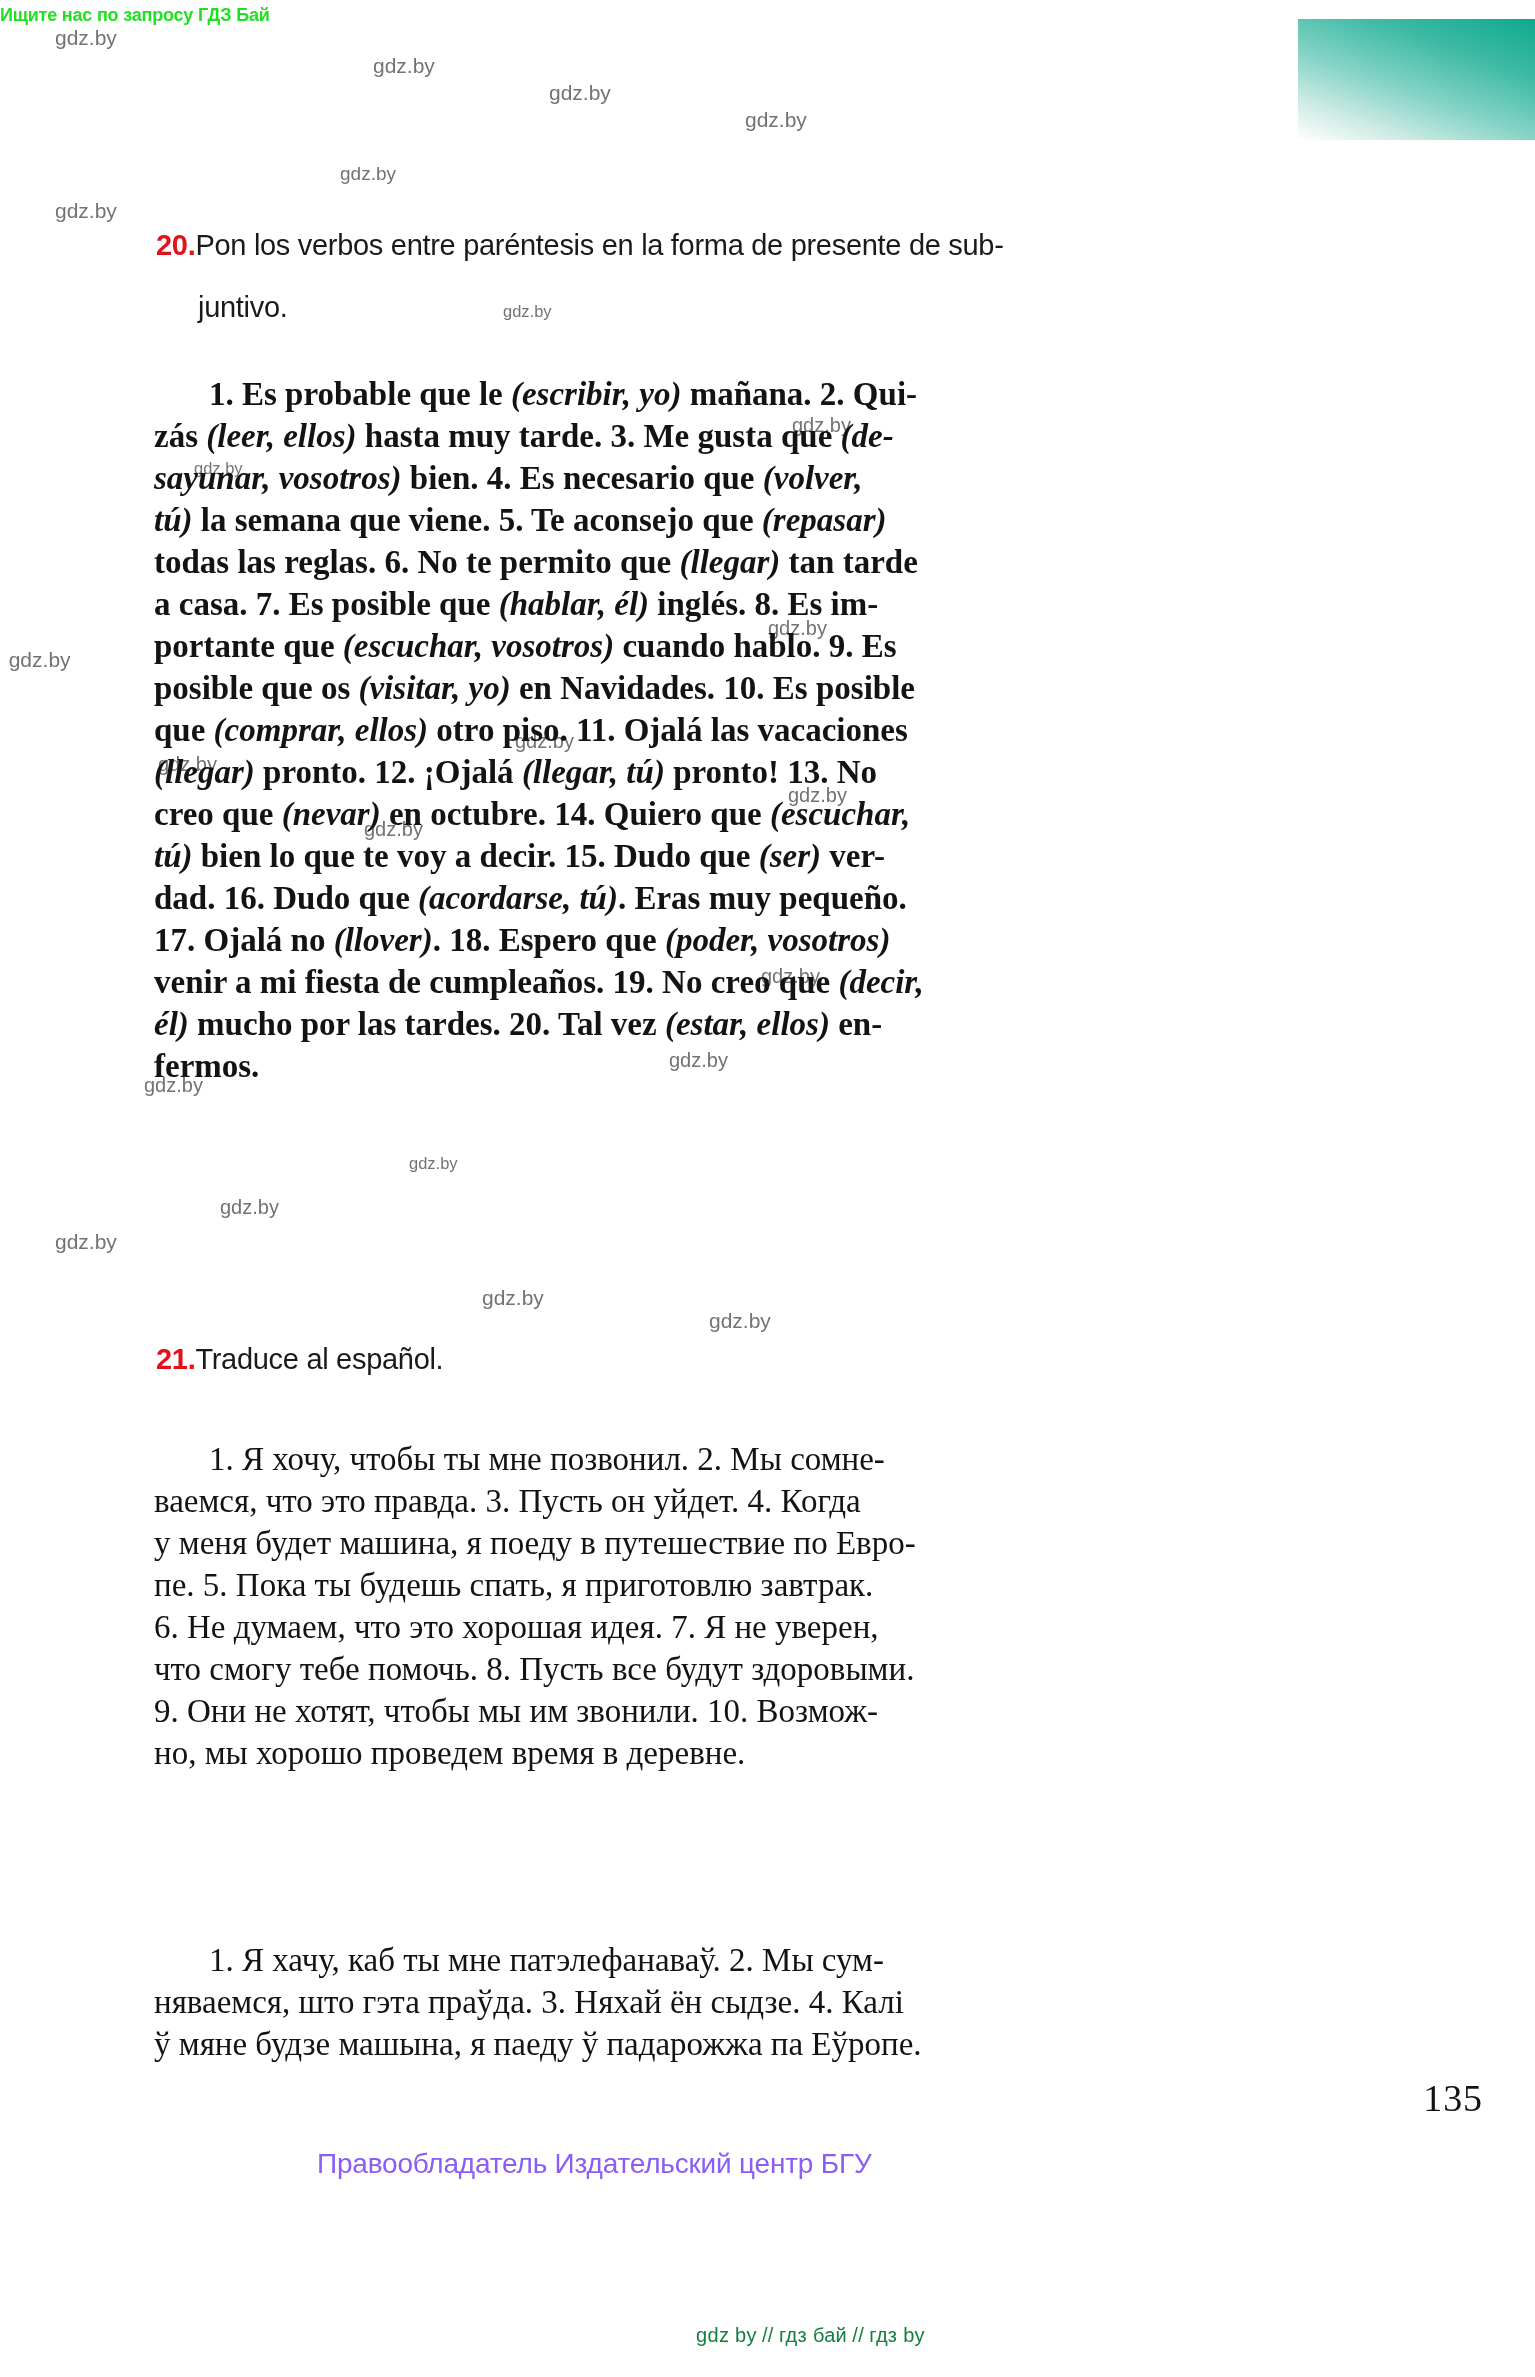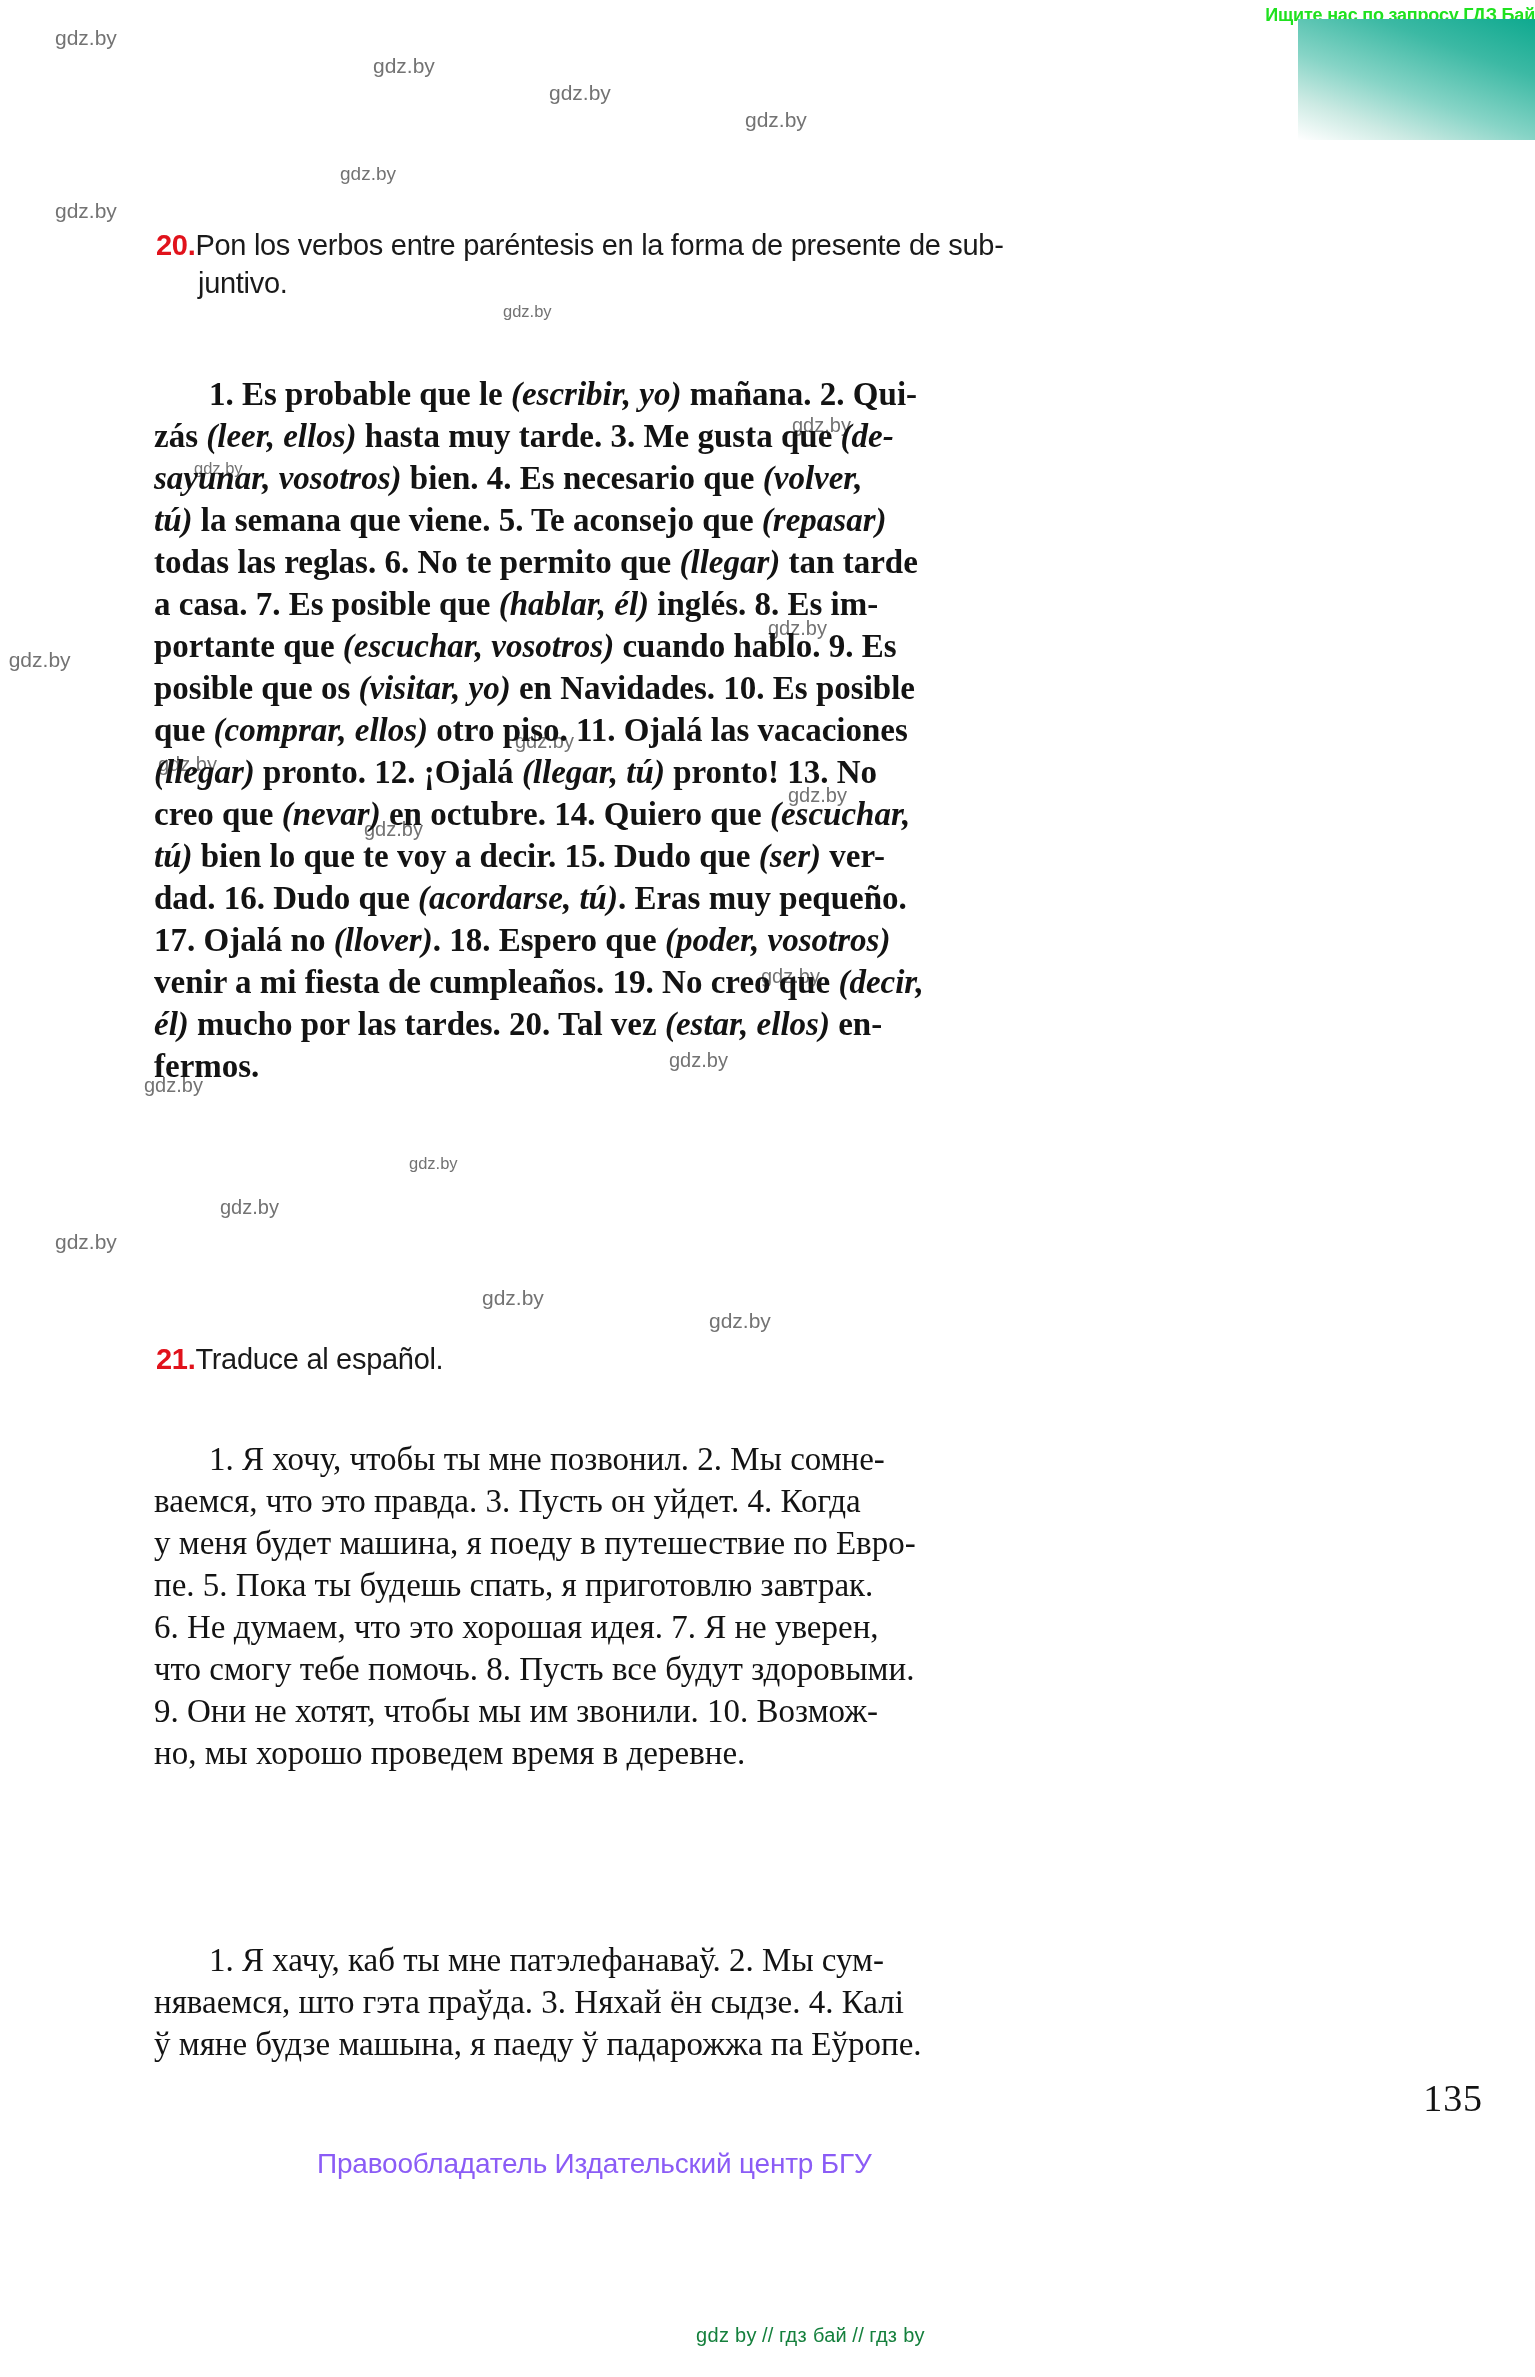--- a/index.html
+++ b/index.html
@@ -15,21 +15,21 @@
     overflow: hidden;
     font-family: "Liberation Serif", serif;
   }
 
   
   .top-banner {
     position: absolute;
     top: 5.2px;
     left: 0;
     width: 1535px;
-    text-align: right;
+    text-align: left;
     font-family: "Liberation Sans", sans-serif;
     font-size: 18px;
     font-weight: bold;
     color: #1fe11f;
     letter-spacing: -0.2px;
   }
 
   
   .teal-block {
     position: absolute;
@@ -58,20 +58,21 @@
     color: #1a1a1a;
     letter-spacing: -0.3px;
   }
   .ex-num {
     color: #e1121b;
     font-weight: bold;
   }
   .ex-indent {
     display: block;
     padding-left: 42px;
+    margin-top: 24px;
   }
 
   
   .para {
     position: absolute;
     font-family: "Liberation Serif", serif;
     font-size: 33px;
     line-height: 42px;
     color: #131313;
     text-align: justify;

